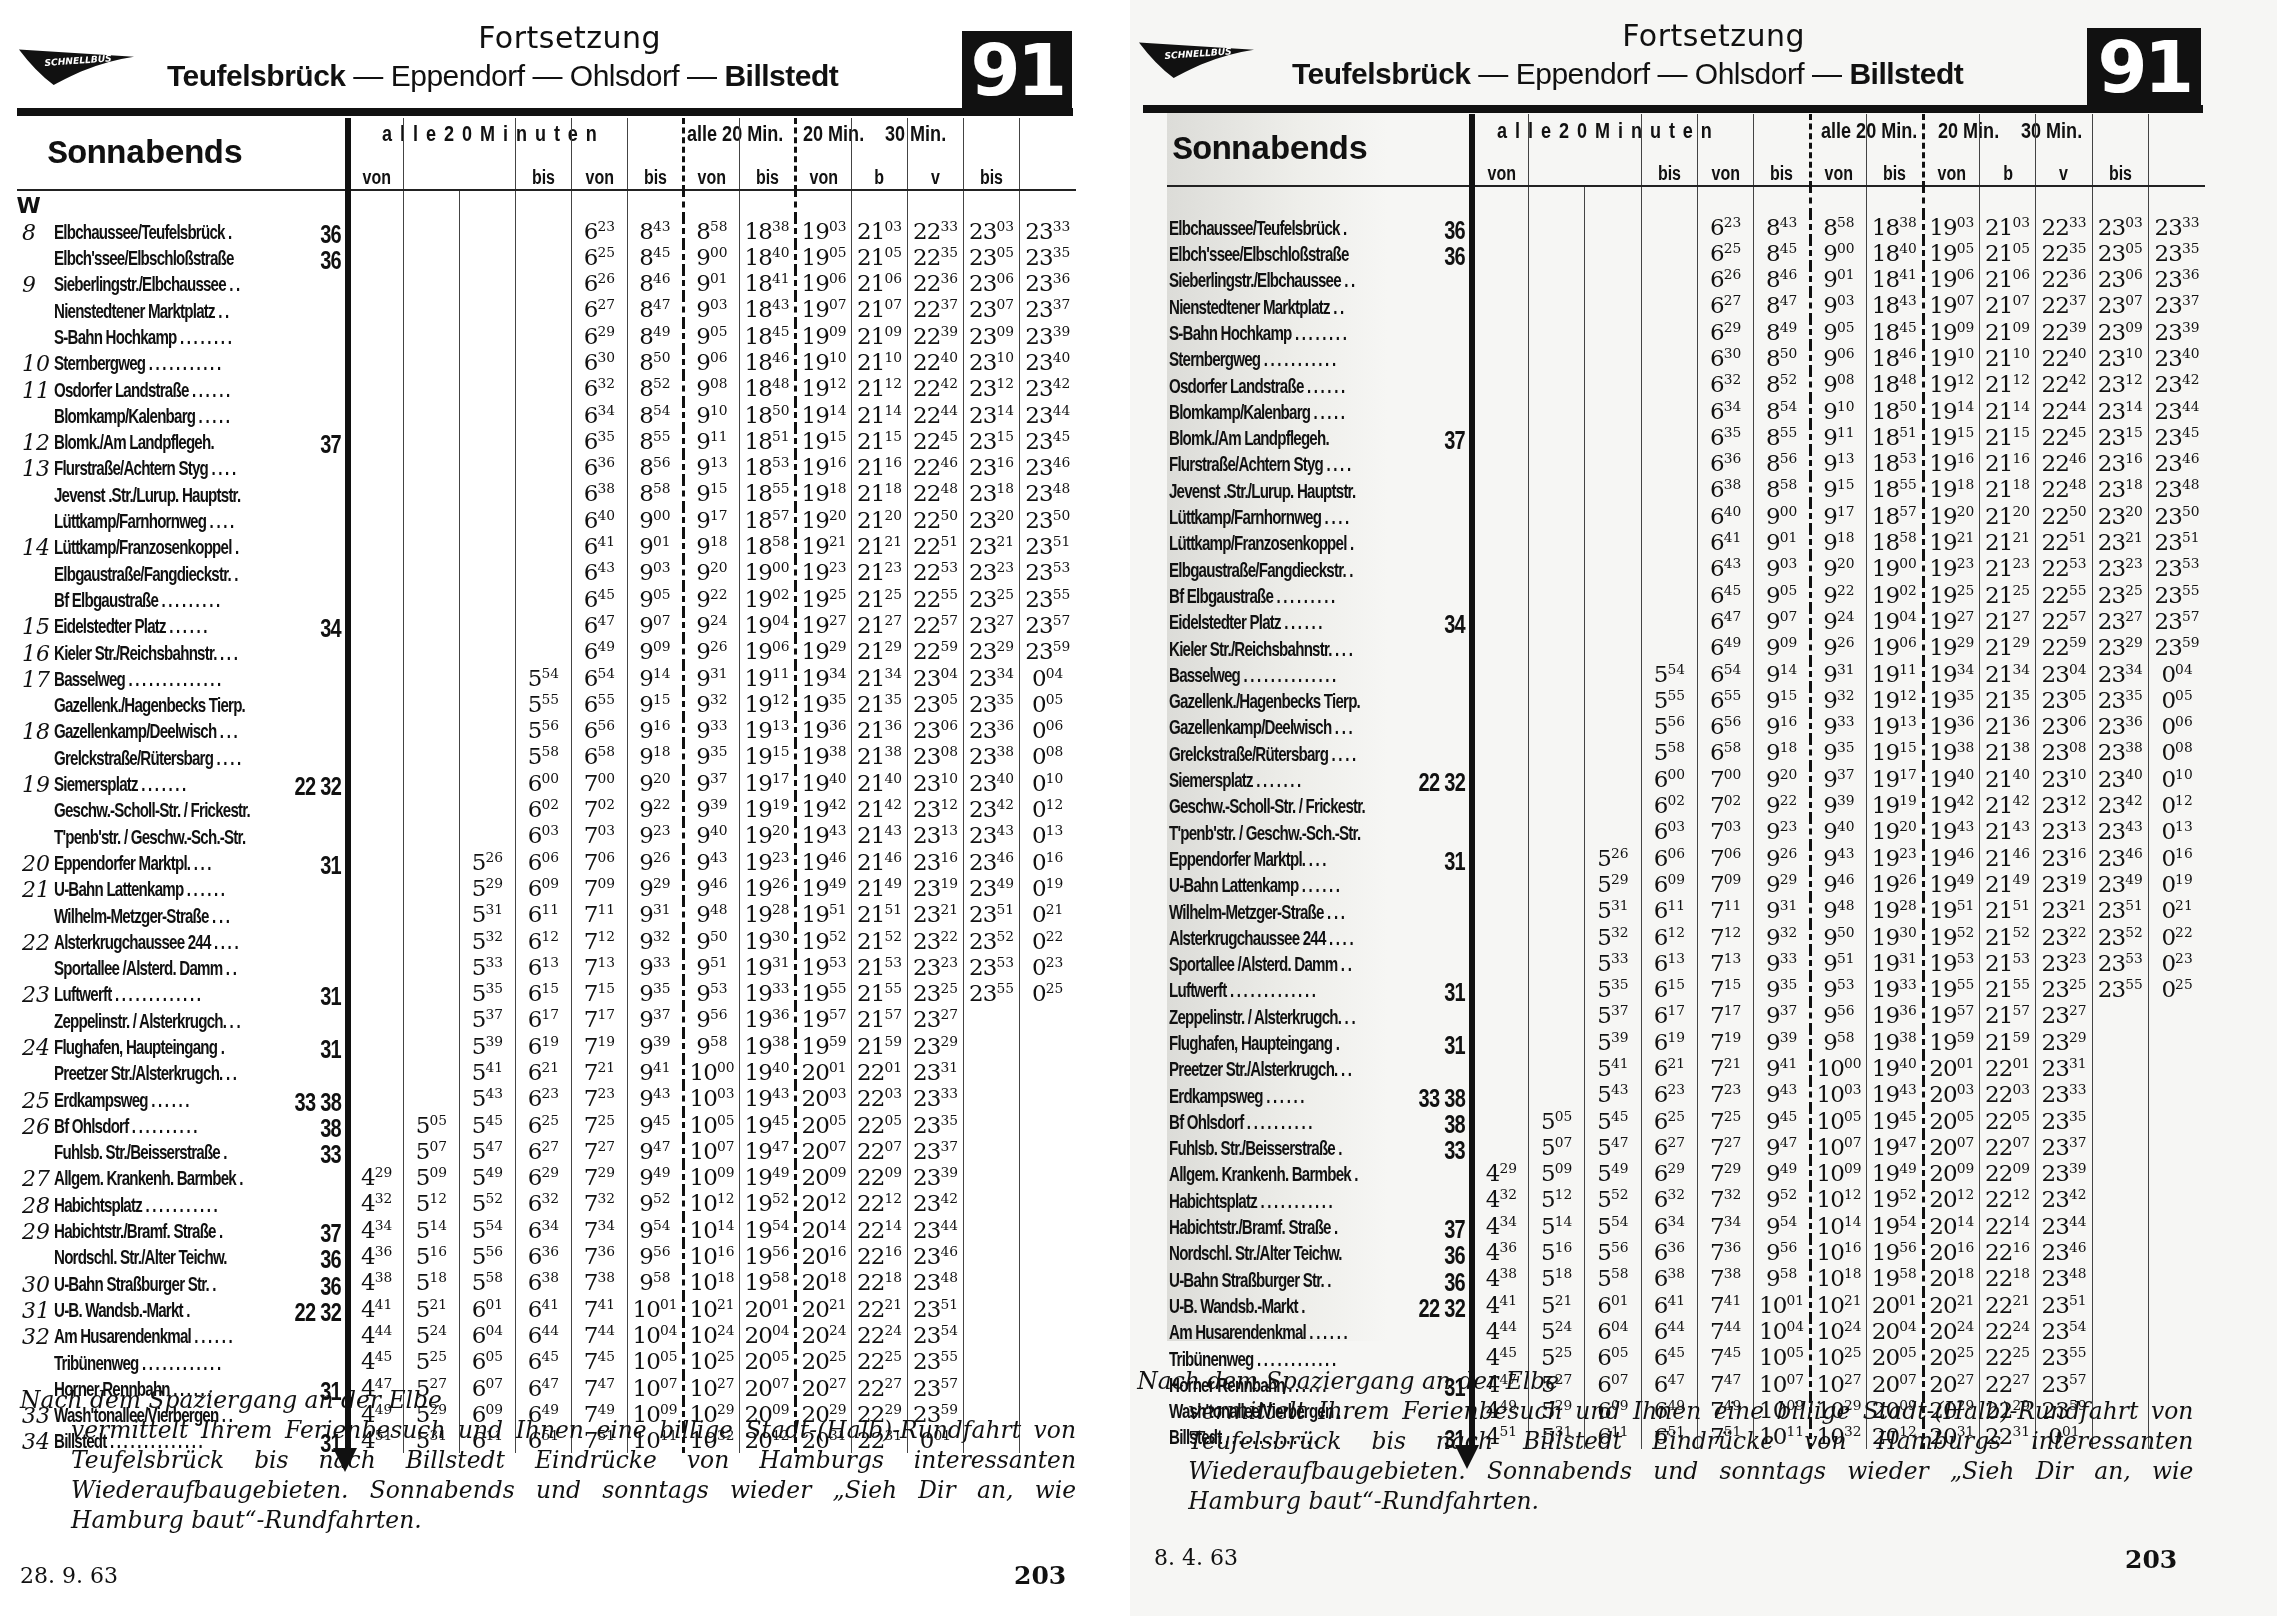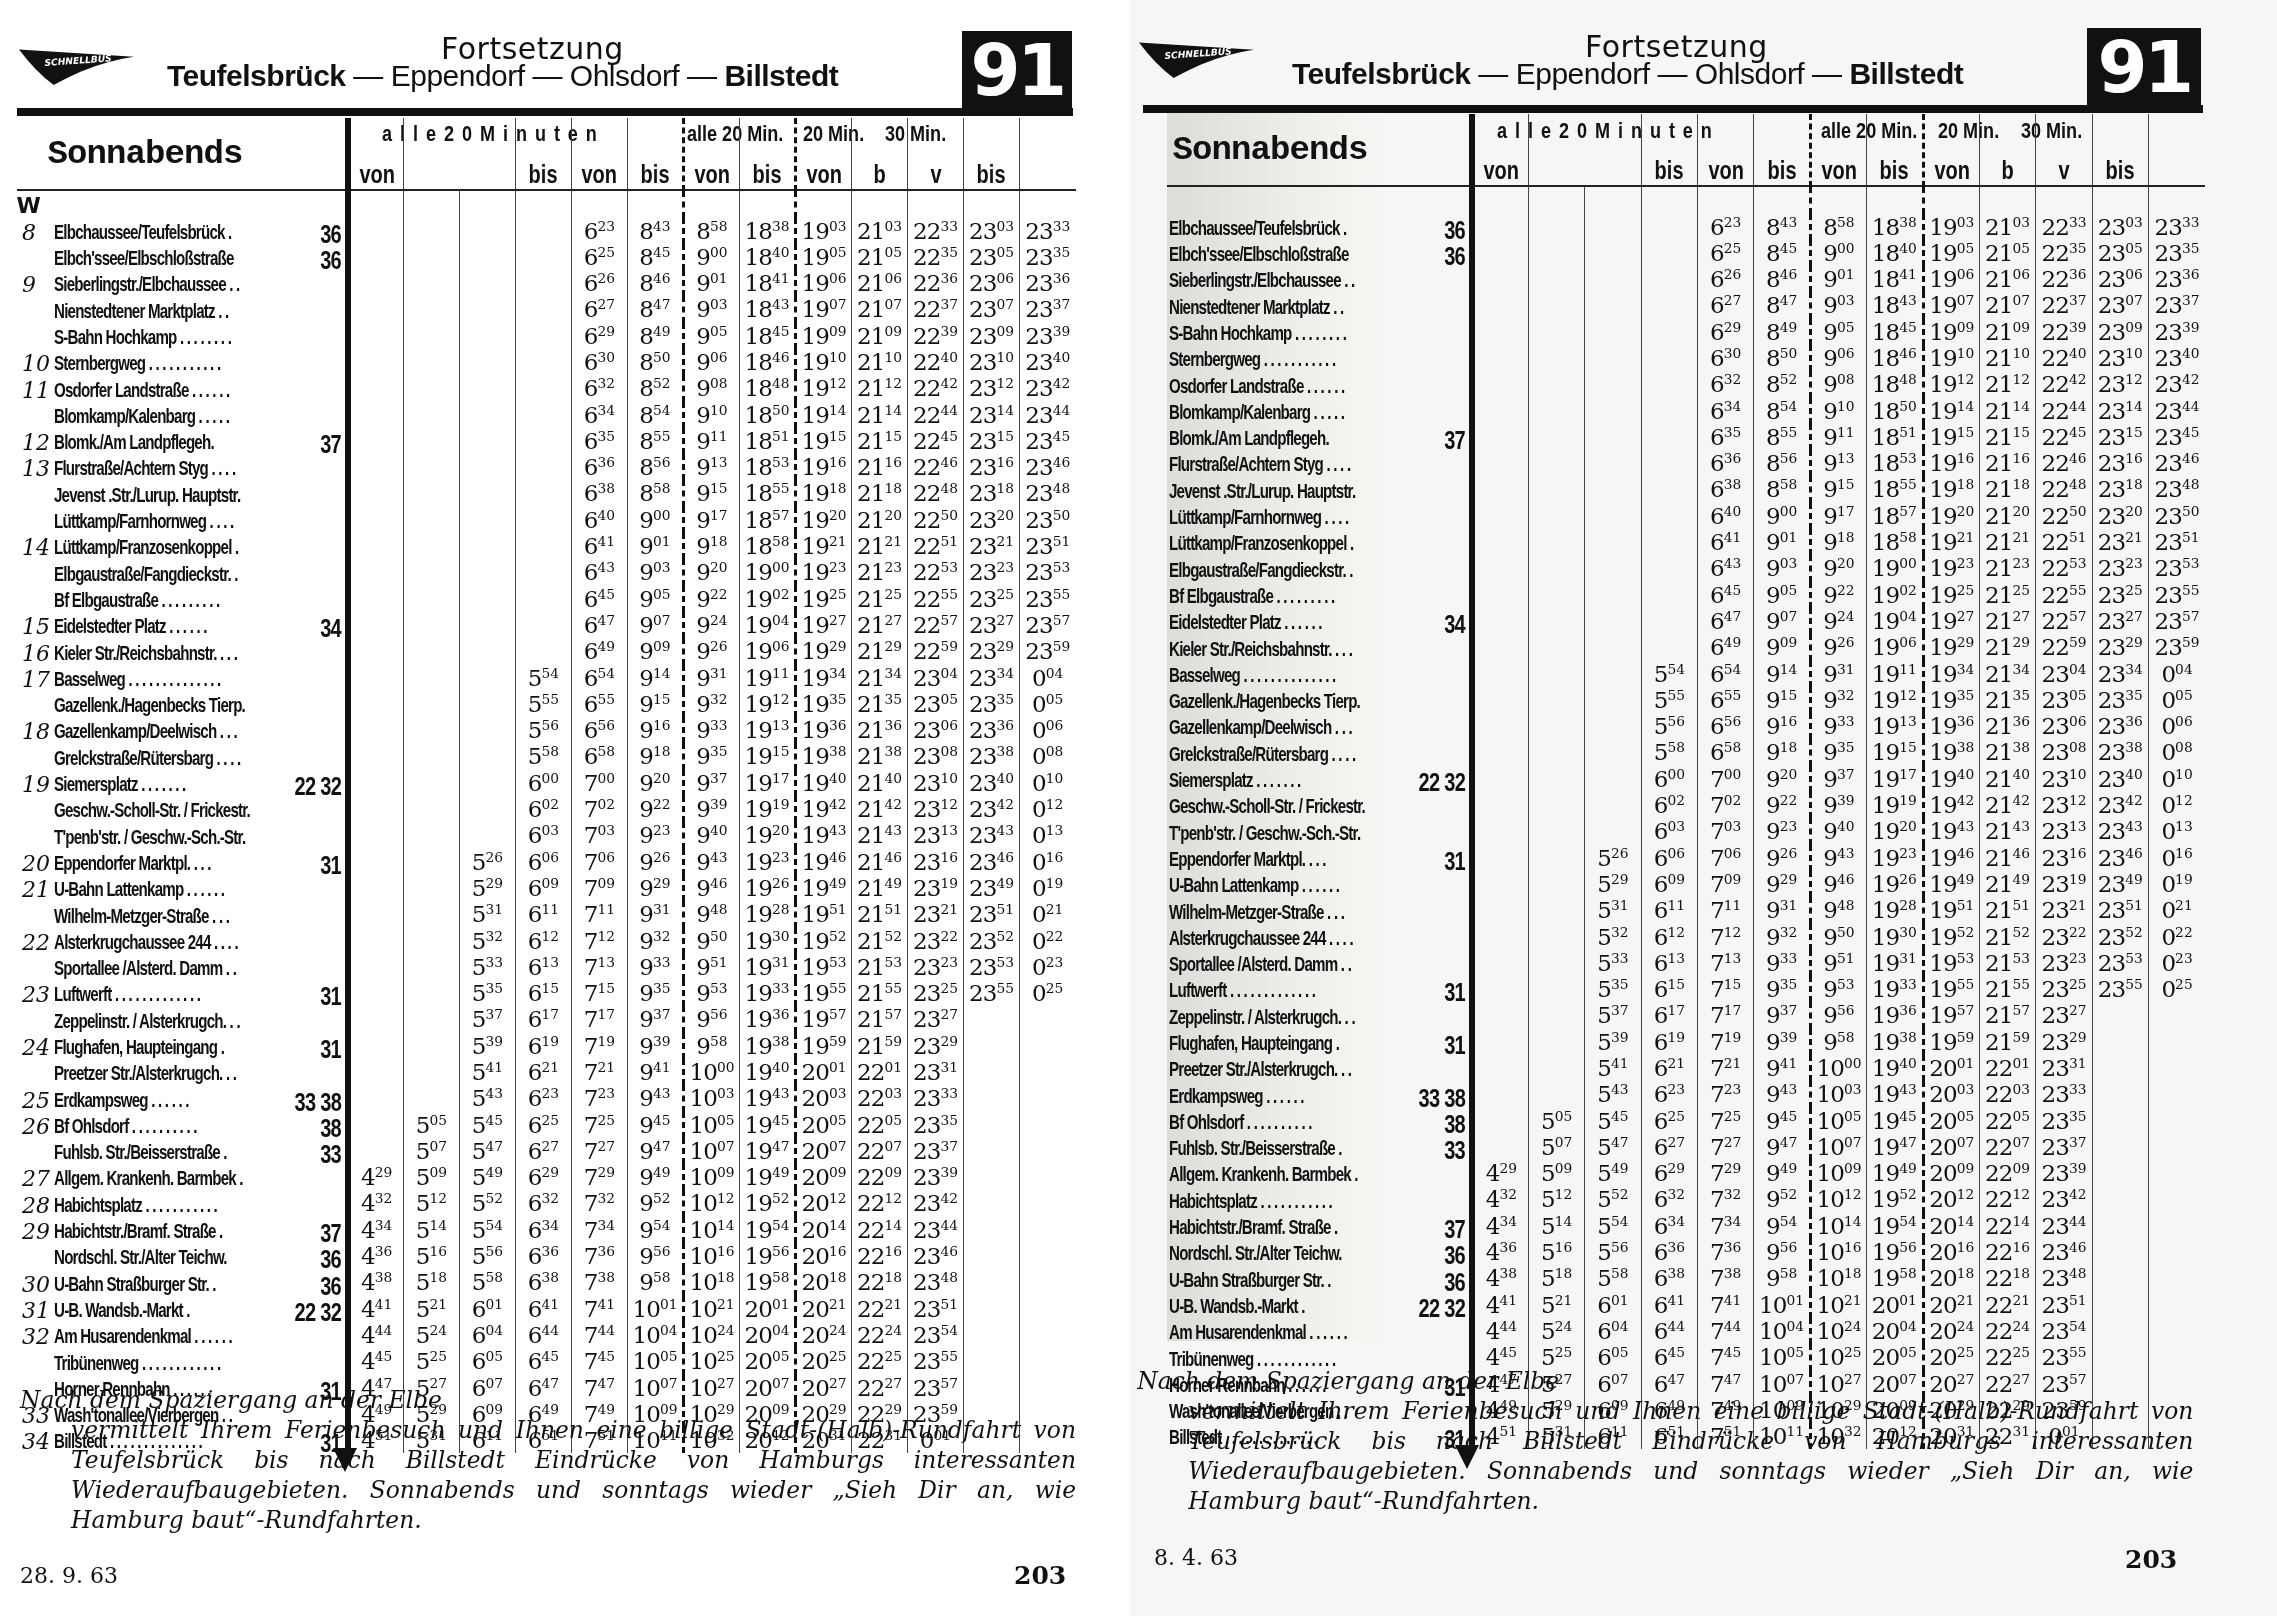--- a/index.html
+++ b/index.html
@@ -3,37 +3,37 @@
 <meta charset="utf-8">
 <style>
   * { box-sizing: border-box; margin: 0; padding: 0; }
   html, body { width: 2277px; height: 1616px; background: #fff; overflow: hidden; }
   body { position: relative; font-family: "Liberation Sans", sans-serif; color: #111; }
   .page { position: absolute; top: 0; height: 1616px; }
   #page-left { left: 0; width: 1139px; background: #fff; }
   #page-right { left: 1130px; width: 1148px; background: #f6f6f4; }
   .logo { position: absolute; width: 119px; height: 42px; }
   .logo svg { width: 100%; height: 100%; display: block; }
-  .fort { position: absolute; font-family: "DejaVu Sans", sans-serif; font-size: 30px; font-weight: 400; letter-spacing: 0.5px; text-align: left; margin-top: 11px; }
+  .fort { position: absolute; font-family: "DejaVu Sans", sans-serif; font-size: 30px; font-weight: 400; letter-spacing: 0.5px; text-align: right; }
   .route { position: absolute; font-family: Liberation Sans, sans-serif; font-size: 30px; white-space: nowrap; letter-spacing: -0.5px; }
   .route b { font-weight: 700; }
   .badge { position: absolute; background: #111; color: #fff; font-family: "DejaVu Sans", sans-serif; font-weight: 700; font-size: 72px; line-height: 79px; text-align: center; letter-spacing: -3.7px; }
   .topbar { position: absolute; height: 8.3px; background: #111; }
   table.tt { position: absolute; border-collapse: collapse; table-layout: fixed; }
   table.tt td { padding: 0; height: 24px; vertical-align: bottom; white-space: nowrap; }
   .stopcell { font-family: "Liberation Sans Narrow", "Liberation Sans", sans-serif; font-weight: 700; font-size: 21px; letter-spacing: -1.1px; transform-origin: left bottom; border-right: 6.4px solid #111; position: relative; }
   .stopname { display: inline-block; transform: scaleX(0.72); transform-origin: left bottom; }
   .zone { position: absolute; left: 5.5px; font-family: "DejaVu Serif", serif; font-style: italic; font-weight: 400; font-size: 22px; letter-spacing: 0; }
   .ref { position: absolute; right: 3.7px; font-weight: 700; font-size: 25px; transform: scaleX(0.8); transform-origin: right bottom; letter-spacing: -0.9px; }
   .tcell { font-family: "DejaVu Serif", serif; font-size: 23px; text-align: center; border-left: 1.4px solid #444; letter-spacing: -0.9px; }
   .tcell.dash { border-left: 3.7px dashed #111; }
   .tcell sup { font-size: 13.8px; vertical-align: 8.3px; letter-spacing: 0; }
   .th-row td { height: auto; }
   .sonn { font-size: 34px; font-weight: 700; font-family: Liberation Mono, monospace; letter-spacing: -0.9px; border-right: 6.4px solid #111; padding-left: 31px !important; vertical-align: middle !important; height: 72px !important; border-bottom: 2.8px solid #222; }
-  .colhead { font-family: "Liberation Sans Narrow", "Liberation Sans", sans-serif; font-weight: 700; font-size: 25px; text-align: center; vertical-align: bottom !important; border-bottom: 2.8px solid #222; }
+  .colhead { font-family: "Liberation Sans Narrow", "Liberation Sans", sans-serif; font-weight: 700; font-size: 20px; text-align: center; vertical-align: bottom !important; border-bottom: 2.8px solid #222; }
   .colhead span { display: inline-block; transform: scaleX(0.8); }
   .grp { position: absolute; font-family: "Liberation Sans", sans-serif; font-weight: 700; font-size: 22px; white-space: nowrap; }
   .grp span { display: inline-block; transform: scaleX(0.82); transform-origin: left; }
   .wmark { font-family: "DejaVu Sans", sans-serif; font-weight: 700; font-size: 22px; padding-left: 27.5px; }
   .arrowhead { position: absolute; width: 0; height: 0; border-left: 12px solid transparent; border-right: 12px solid transparent; border-top: 24px solid #111; }
   .note { position: absolute; font-family: "DejaVu Serif", serif; font-style: italic; font-size: 23.4px; line-height: 30px; color: #111; }
   .note .lead { display: block; margin-left: 0; }
   .note .body { display: block; padding-left: 51px; text-align: justify; }
   .foot-date { position: absolute; font-family: "DejaVu Serif", serif; font-size: 22px; }
   .foot-page { position: absolute; font-family: "DejaVu Serif", serif; font-weight: 700; font-size: 25px; }

